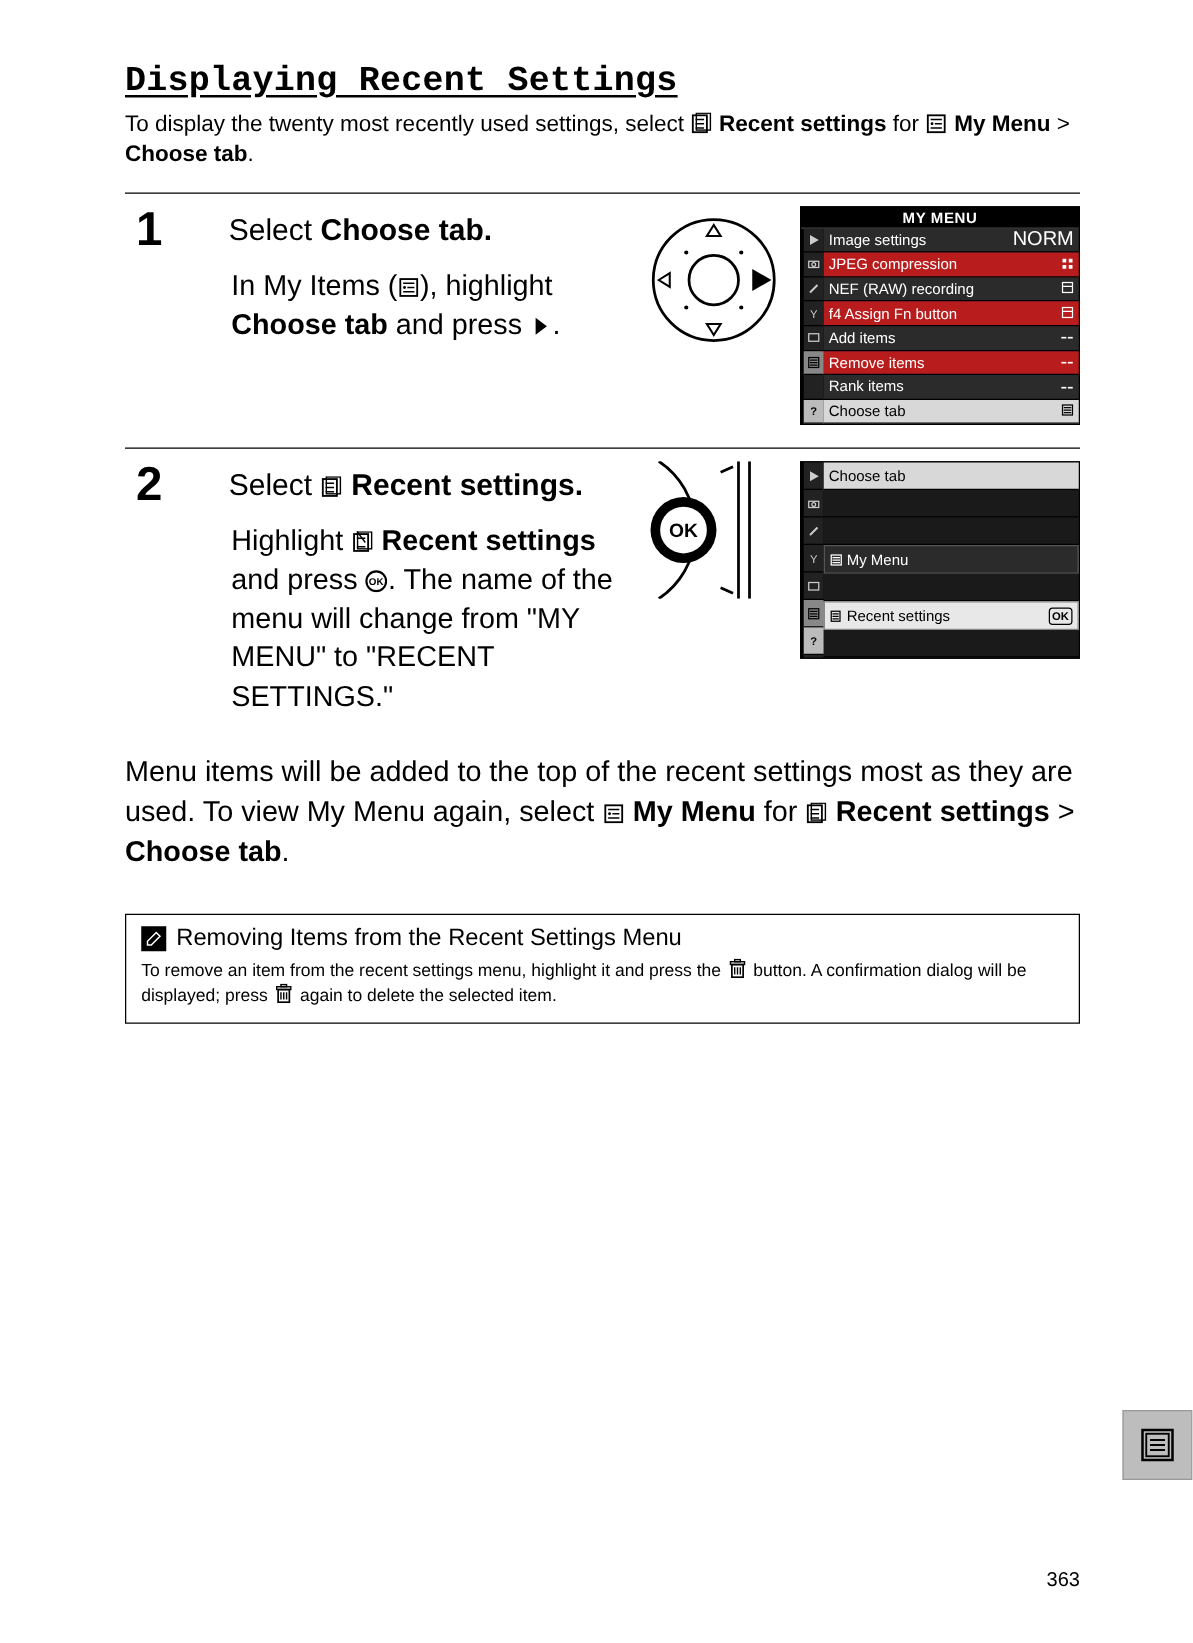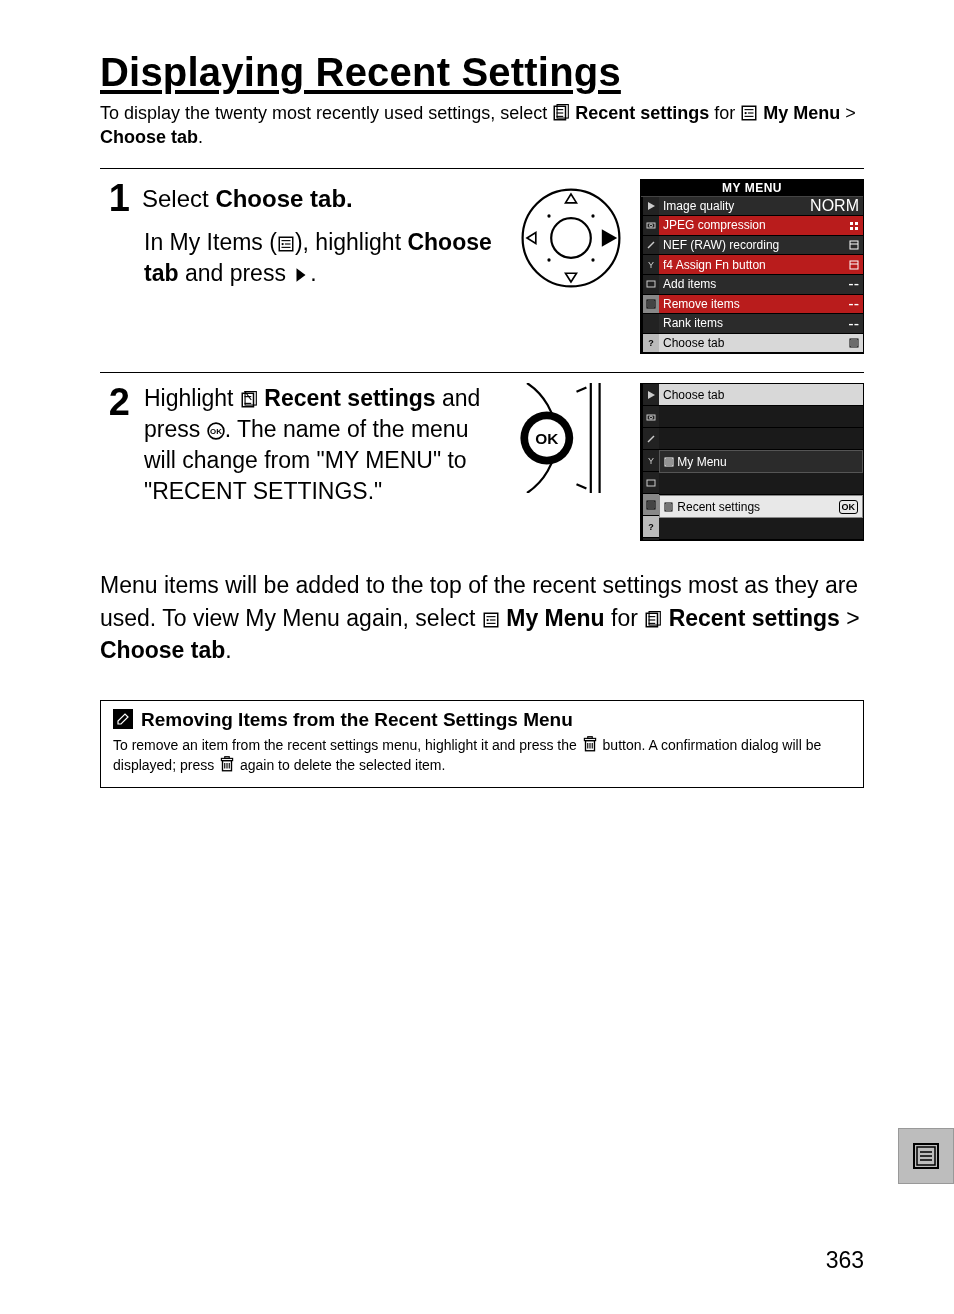--- a/index.html
+++ b/index.html
@@ -11,26 +11,27 @@
     width: 954px;
   }
   .page {
     position: relative;
     width: 954px;
     height: 1314px;
     box-sizing: border-box;
     padding: 50px 90px 50px 100px;
   }
   h1.title {
-    font-size: 40px;
+    font-size: 28px;
     font-weight: 700;
     margin: 0 0 6px 0;
     text-decoration: underline;
     text-underline-offset: 4px;
     letter-spacing: 0.2px;
+    font-family: Liberation Mono, monospace;
   }
   .intro {
     font-size: 18px;
     line-height: 1.35;
     margin-bottom: 18px;
   }
   .intro b { font-weight: 700; }
   hr.sep {
     border: none;
     border-top: 1px solid #000;
@@ -42,20 +43,21 @@
     gap: 12px;
     margin-top: 6px;
   }
   .step .num {
     font: 700 38px/1 "Segoe UI", Arial, sans-serif;
     width: 30px;
     text-align: right;
   }
   .step .content {
     flex: 1;
+    margin-left: 41px;
   }
   .step .head {
     font-size: 24px;
     font-weight: 400;
     margin: 6px 0 14px 0;
   }
   .step .head b { font-weight: 700; }
   .step .body {
     font-size: 23px;
     line-height: 1.35;
@@ -154,40 +156,41 @@
   }
   .closing b { font-weight: 700; }
   
   .notebox {
     border: 1.5px solid #000;
     margin-top: 34px;
     padding: 8px 12px 12px 12px;
   }
   .notebox .nh {
     font-size: 19px;
-    font-weight: 700;
+    font-weight: 400;
     margin-bottom: 4px;
     display: flex;
+    align-items: center;
     gap: 8px;
   }
   .notebox .nh .pencil {
     width: 20px; height: 20px; background:#000; display:inline-flex;
     align-items:center; justify-content:center;
   }
   .notebox .nh .pencil svg { width:14px; height:14px; }
   .notebox .nb {
     font-size: 14px;
     line-height: 1.35;
   }
   
   .pagenum {
     position: absolute;
     bottom: 40px;
     right: 90px;
-    font-size: 23px;
+    font-size: 16px;
   }
   
   .sidetab {
     position: absolute;
     right: 0;
     bottom: 130px;
     width: 54px;
     height: 54px;
     background: #bdbdbd;
     border: 1px solid #999;
@@ -299,21 +302,21 @@
                       <line x1="2" y1="3" x2="8" y2="3" stroke="#000"></line>
                       <line x1="2" y1="5" x2="8" y2="5" stroke="#000"></line>
                       <line x1="2" y1="7" x2="8" y2="7" stroke="#000"></line>
                     </svg>
                   </div>
                 <div class="t"></div>
                 <div class="t help">?</div>
               </div>
               <div class="camlist">
                 <div class="camitem dark1">
-                    <span>Image quality</span>
+                    <span>Image settings</span>
                     <span class="val">NORM</span>
                   </div>
                 <div class="camitem">
                     <span>JPEG compression</span>
                     <span class="val"><svg width="10" height="10" viewBox="0 0 10 10">
                         <rect x="1" y="1" width="3" height="3" fill="#fff"></rect>
                         <rect x="6" y="1" width="3" height="3" fill="#fff"></rect>
                         <rect x="1" y="6" width="3" height="3" fill="#fff"></rect>
                         <rect x="6" y="6" width="3" height="3" fill="#fff"></rect>
                       </svg></span>
@@ -361,20 +364,29 @@
     </div>
   </div>
 
   <hr class="sep" style="margin-top:18px;">
 
   <div class="step">
     <div class="num">2</div>
     <div class="content">
       <div class="row">
         <div style="flex:1">
+          <div class="head">
+            <span>Select </span><span class="ico"><svg viewBox="0 0 16 16">
+                  <rect x="2" y="2" width="10" height="12" fill="none" stroke="#000" stroke-width="1.3"></rect>
+                  <line x1="4" y1="5" x2="10" y2="5" stroke="#000"></line>
+                  <line x1="4" y1="8" x2="10" y2="8" stroke="#000"></line>
+                  <line x1="4" y1="11" x2="10" y2="11" stroke="#000"></line>
+                  <rect x="4.5" y="0.5" width="10" height="12" fill="none" stroke="#000" stroke-width="1"></rect>
+                </svg></span> <b>Recent settings.</b>
+          </div>
           <div class="body">
             <span>Highlight </span><span class="ico"><svg viewBox="0 0 16 16">
                   <rect x="2" y="2" width="10" height="12" fill="none" stroke="#000" stroke-width="1.3"></rect>
                   <line x1="4" y1="5" x2="10" y2="5" stroke="#000"></line>
                   <line x1="4" y="" 1="8" x2="10" y2="8" stroke="#000"></line>
                   <line x1="4" y1="11" x2="10" y2="11" stroke="#000"></line>
                   <rect x="4.5" y="0.5" width="10" height="12" fill="none" stroke="#000" stroke-width="1"></rect>
                 </svg></span>
             <b>Recent settings</b><span> and press </span><span class="ico"><svg viewBox="0 0 16 16">
                   <circle cx="8" cy="8" r="7" fill="none" stroke="#000" stroke-width="1.5"></circle>

